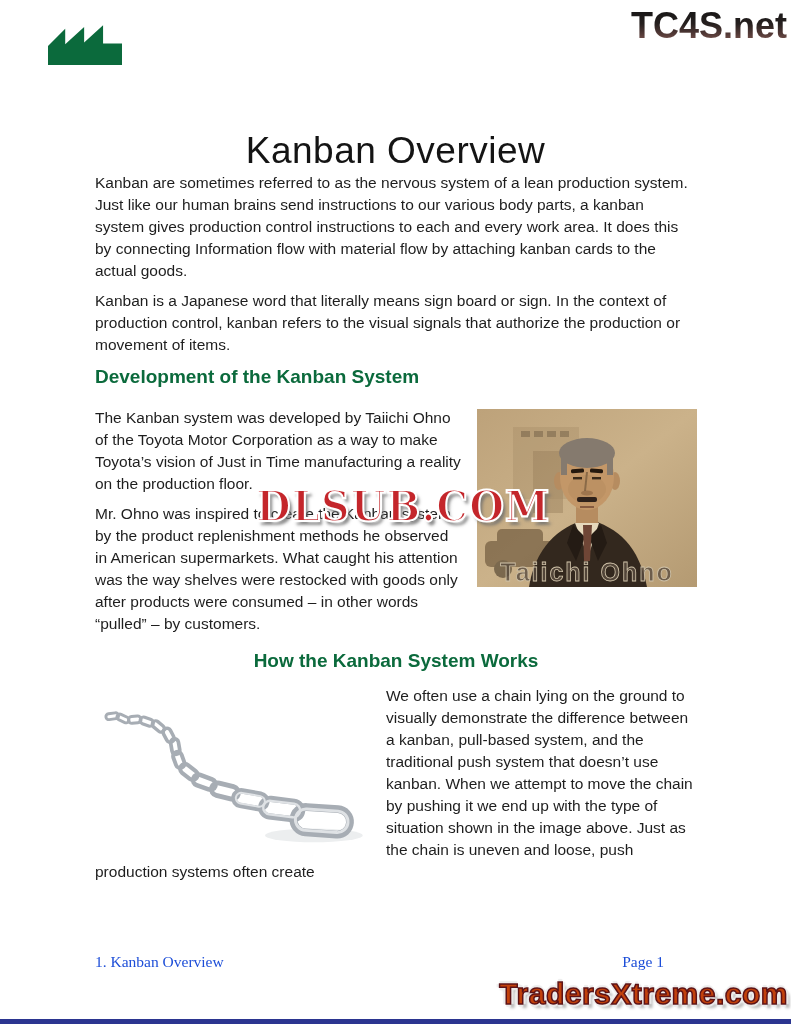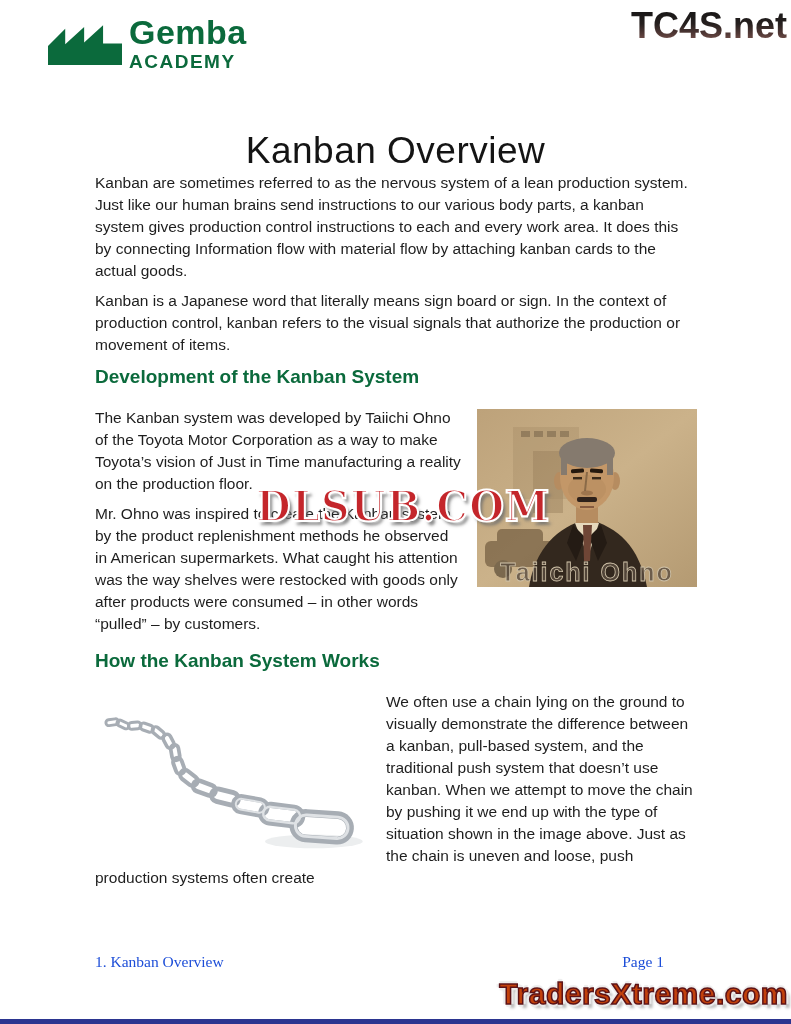--- a/index.html
+++ b/index.html
@@ -38,21 +38,21 @@
     text-align:center; font-size:37px; font-weight:400; color:#141414;
     letter-spacing:0.5px; margin-top:50px;
   }
   .content { margin:0 94px 0 95px; }
   h2.sect {
     color:#0b6a3c; font-size:19px; font-weight:700; line-height:1.25;
     clear:both;
   }
   #h-overview { margin:29px 0 17px; }
   #h-development { margin:9px 0 18px; }
-  #h-how { margin:14px 0 18px; }
+  #h-how { margin:14px 0 12px;text-align:center; }
   p.body {
     font-size:15.5px; line-height:22px; color:#1e1e1e; margin:0 0 8px;
   }
   
   .ohno-float {
     float:right; width:220px; height:178px;
     margin:2px 0 8px 14px;
   }
   .chain-float {
     float:left; width:292px; height:166px;
@@ -96,24 +96,20 @@
 <body>
 
 <div class="page">
 
   <div class="header">
     <div class="logo">
       <span>
         <svg width="74" height="58" viewBox="0 0 86 58" aria-hidden="true">
           <polygon points="0,58 0,36 20,16 20,34 42,14 42,32 64,12 64,33 86,33 86,58" fill="#0b6a3c"></polygon>
         </svg>
-      </span>
-      <span class="logo-text">
-        <div class="logo-gemba">Gemba</div>
-        <div class="logo-academy">ACADEMY</div>
       </span>
     </div>
     <div class="tc4s">TC4S.net</div>
   </div>
 
   <div class="doc-title">Kanban Overview</div>
 
   <div class="content">
 
     <p class="body">Kanban are sometimes referred to as the nervous system of a lean production system.  Just like our human brains send instructions to our various body parts, a kanban system gives production control instructions to each and every work area.  It does this by connecting Information flow with material flow by attaching kanban cards to the actual goods.</p>

